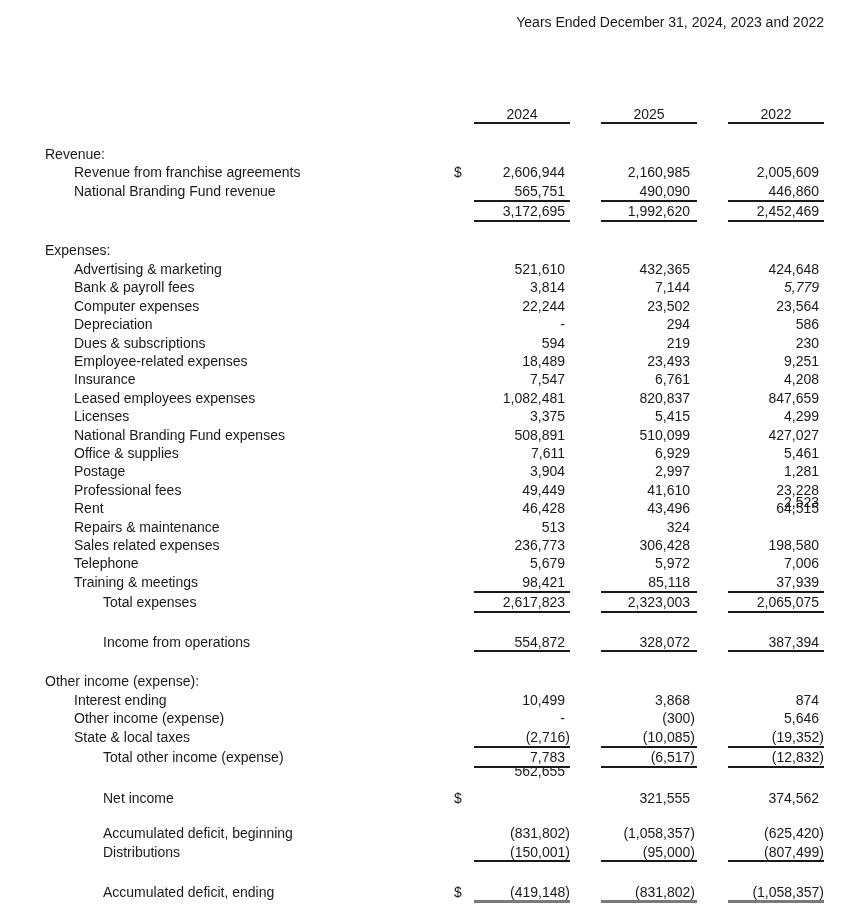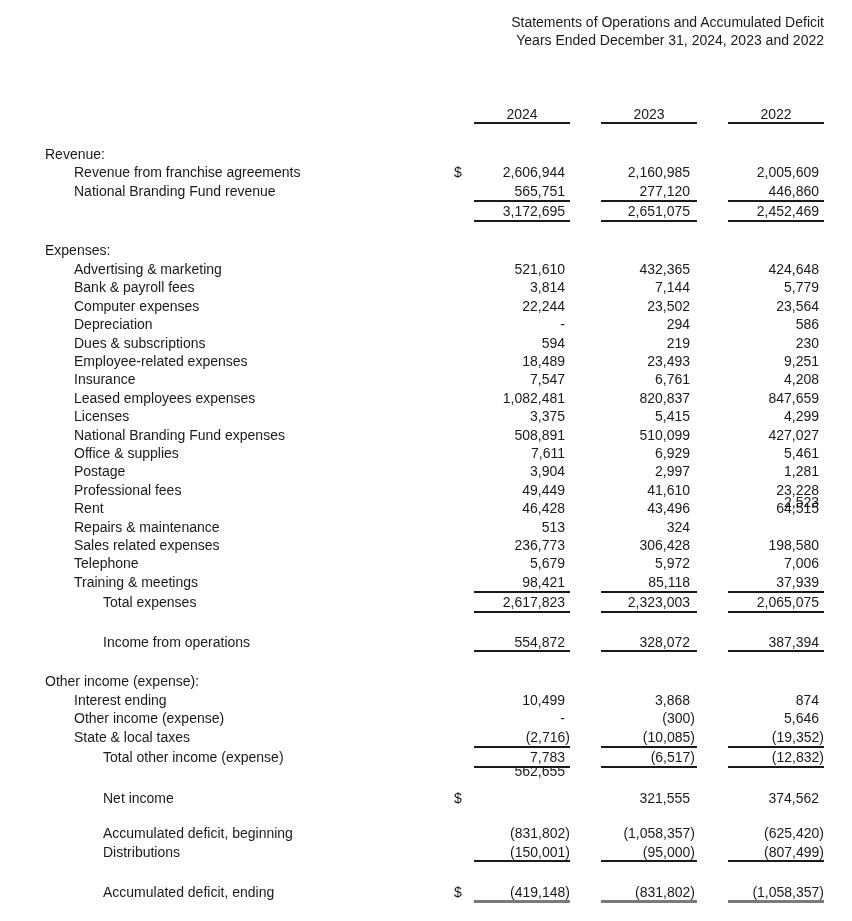--- a/index.html
+++ b/index.html
@@ -23,63 +23,62 @@
   .r0 { left: 474px; }
   .r1 { left: 601px; }
   .r2 { left: 728px; }
   .yr { position: absolute; width: 96px; text-align: center; }
 </style>
 </head>
 <body>
 
 <div>
   <div class="hdr" style="top:13px;">
-    <div>Statements of Operations and Accumulated Deficit</div>
     <div>Years Ended December 31, 2024, 2023 and 2022</div>
   </div>
 </div>
 
 <div>
   <div class="yr" style="left:474px;top:106px;">2024</div>
-  <div class="yr" style="left:601px;top:106px;">2023</div>
+  <div class="yr" style="left:601px;top:106px;">2025</div>
   <div class="yr" style="left:728px;top:106px;">2022</div>
   <div class="rule r0" style="top:122px;"></div>
   <div class="rule r1" style="top:122px;"></div>
   <div class="rule r2" style="top:122px;"></div>
 </div>
 
 <div id="rows">
     <div class="lbl l0" style="top:146px;">Revenue:</div>
     <div class="lbl l1" style="top:164px;">Revenue from franchise agreements</div>
     <div class="cell c0" style="top:164px;padding-right:5px;box-sizing:border-box;">2,606,944</div>
     <div class="cell c1" style="top:164px;padding-right:5px;box-sizing:border-box;">2,160,985</div>
     <div class="cell c2" style="top:164px;padding-right:5px;box-sizing:border-box;">2,005,609</div>
     <div class="dollar" style="top:164px;">$</div>
     <div class="lbl l1" style="top:183px;">National Branding Fund revenue</div>
     <div class="cell c0" style="top:183px;padding-right:5px;box-sizing:border-box;">565,751</div>
-    <div class="cell c1" style="top:183px;padding-right:5px;box-sizing:border-box;">277,120</div>
+    <div class="cell c1" style="top:183px;padding-right:5px;box-sizing:border-box;">490,090</div>
     <div class="cell c2" style="top:183px;padding-right:5px;box-sizing:border-box;">446,860</div>
     <div class="rule r0" style="top:200px;"></div>
     <div class="rule r1" style="top:200px;"></div>
     <div class="rule r2" style="top:200px;"></div>
     <div class="cell c0" style="top:203px;padding-right:5px;box-sizing:border-box;">3,172,695</div>
-    <div class="cell c1" style="top:203px;padding-right:5px;box-sizing:border-box;">2,651,075</div>
+    <div class="cell c1" style="top:203px;padding-right:5px;box-sizing:border-box;">1,992,620</div>
     <div class="cell c2" style="top:203px;padding-right:5px;box-sizing:border-box;">2,452,469</div>
     <div class="rule r0" style="top:220px;"></div>
     <div class="rule r1" style="top:220px;"></div>
     <div class="rule r2" style="top:220px;"></div>
     <div class="lbl l0" style="top:242px;">Expenses:</div>
     <div class="lbl l1" style="top:261px;">Advertising &amp; marketing</div>
     <div class="cell c0" style="top:261px;padding-right:5px;box-sizing:border-box;">521,610</div>
     <div class="cell c1" style="top:261px;padding-right:5px;box-sizing:border-box;">432,365</div>
     <div class="cell c2" style="top:261px;padding-right:5px;box-sizing:border-box;">424,648</div>
     <div class="lbl l1" style="top:279px;">Bank &amp; payroll fees</div>
     <div class="cell c0" style="top:279px;padding-right:5px;box-sizing:border-box;">3,814</div>
     <div class="cell c1" style="top:279px;padding-right:5px;box-sizing:border-box;">7,144</div>
-    <div class="cell c2" style="top:279px;padding-right:5px;box-sizing:border-box;">5,779</div>
+    <div class="cell c2" style="top:279px;padding-right:5px;box-sizing:border-box;font-style:italic;">5,779</div>
     <div class="lbl l1" style="top:298px;">Computer expenses</div>
     <div class="cell c0" style="top:298px;padding-right:5px;box-sizing:border-box;">22,244</div>
     <div class="cell c1" style="top:298px;padding-right:5px;box-sizing:border-box;">23,502</div>
     <div class="cell c2" style="top:298px;padding-right:5px;box-sizing:border-box;">23,564</div>
     <div class="lbl l1" style="top:316px;">Depreciation</div>
     <div class="cell c0" style="top:316px;padding-right:5px;box-sizing:border-box;">-</div>
     <div class="cell c1" style="top:316px;padding-right:5px;box-sizing:border-box;">294</div>
     <div class="cell c2" style="top:316px;padding-right:5px;box-sizing:border-box;">586</div>
     <div class="lbl l1" style="top:335px;">Dues &amp; subscriptions</div>
     <div class="cell c0" style="top:335px;padding-right:5px;box-sizing:border-box;">594</div>

